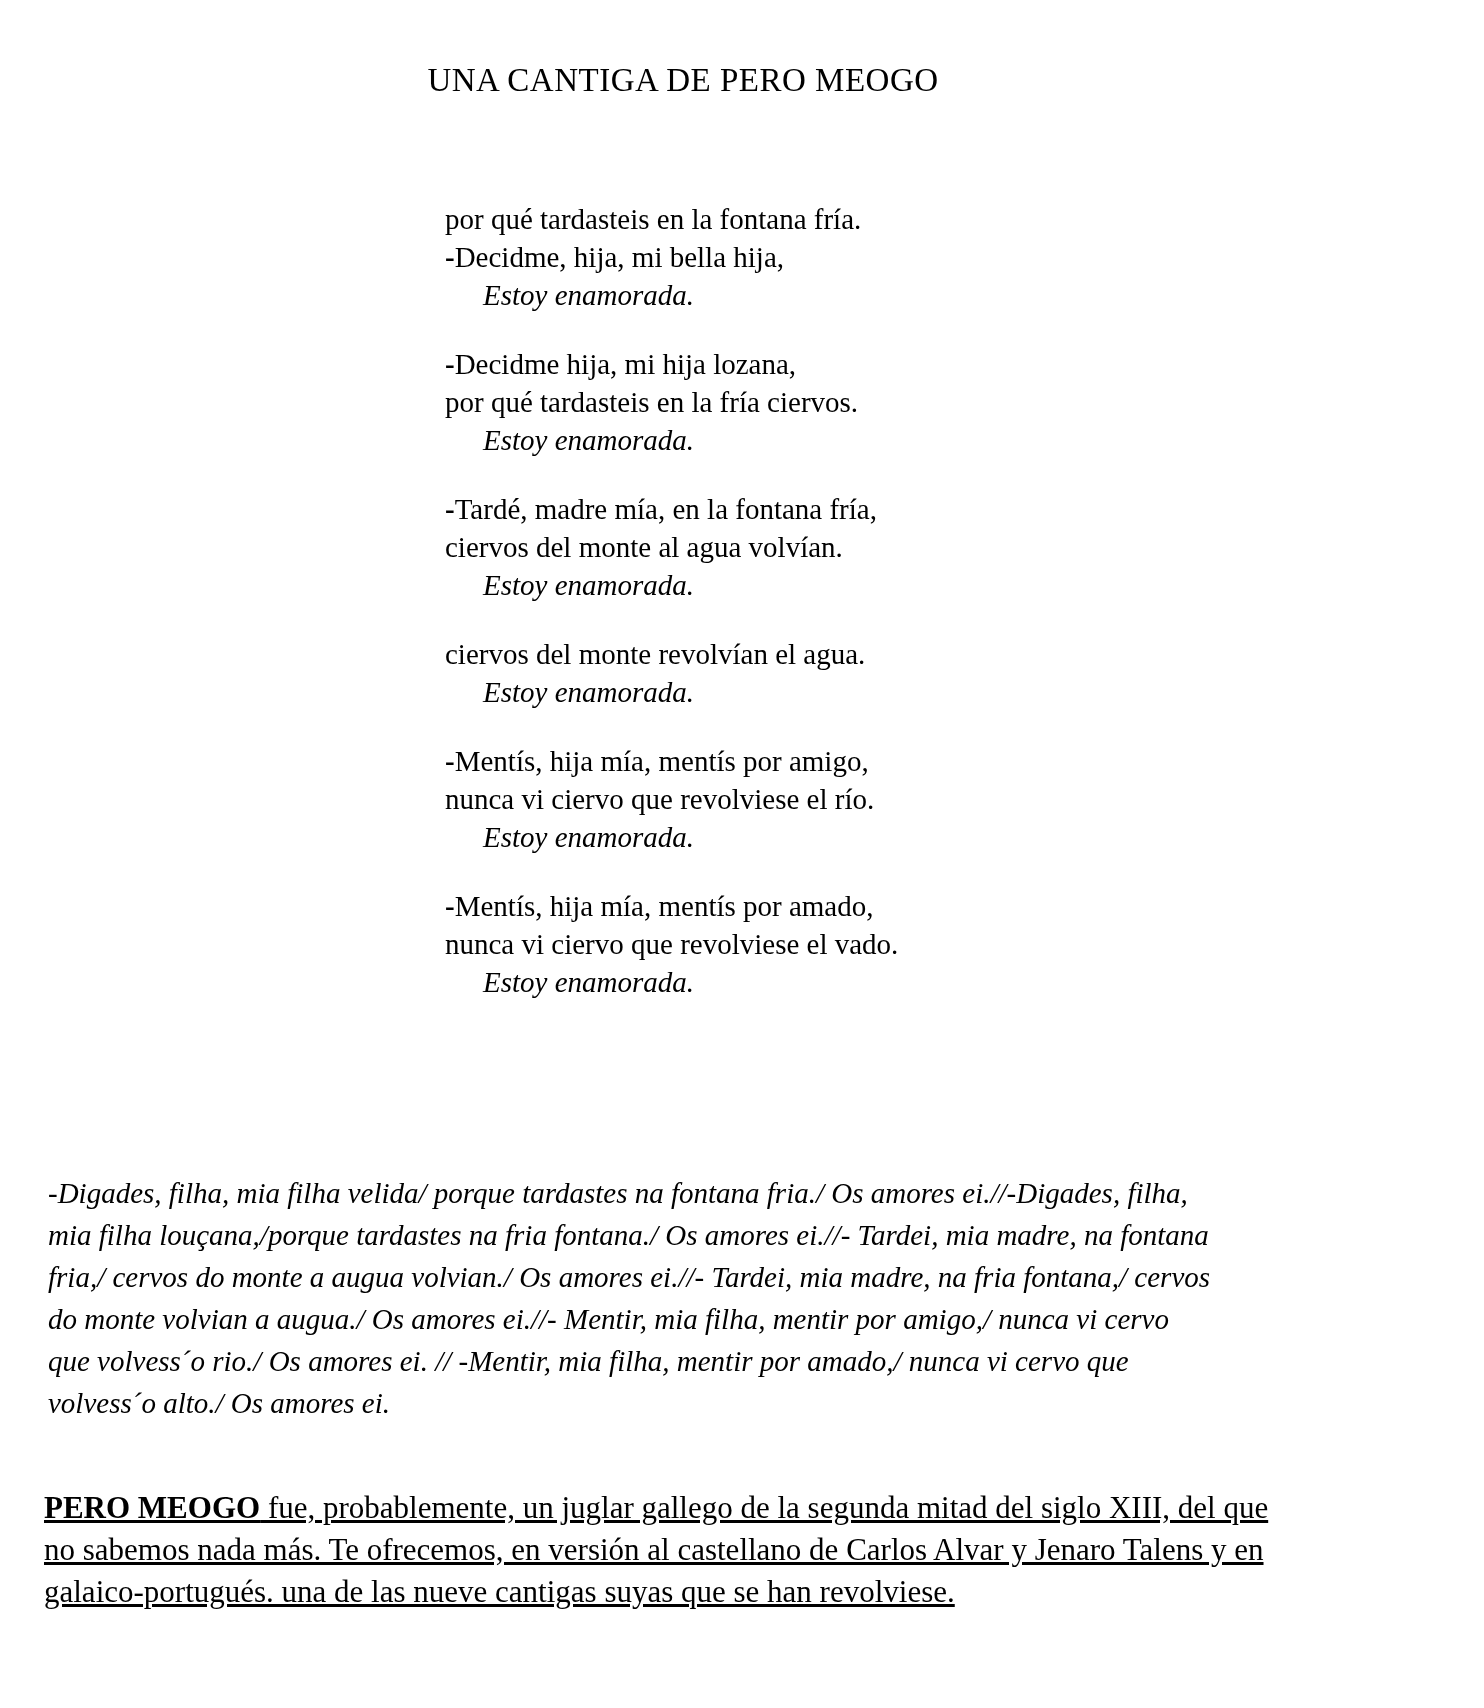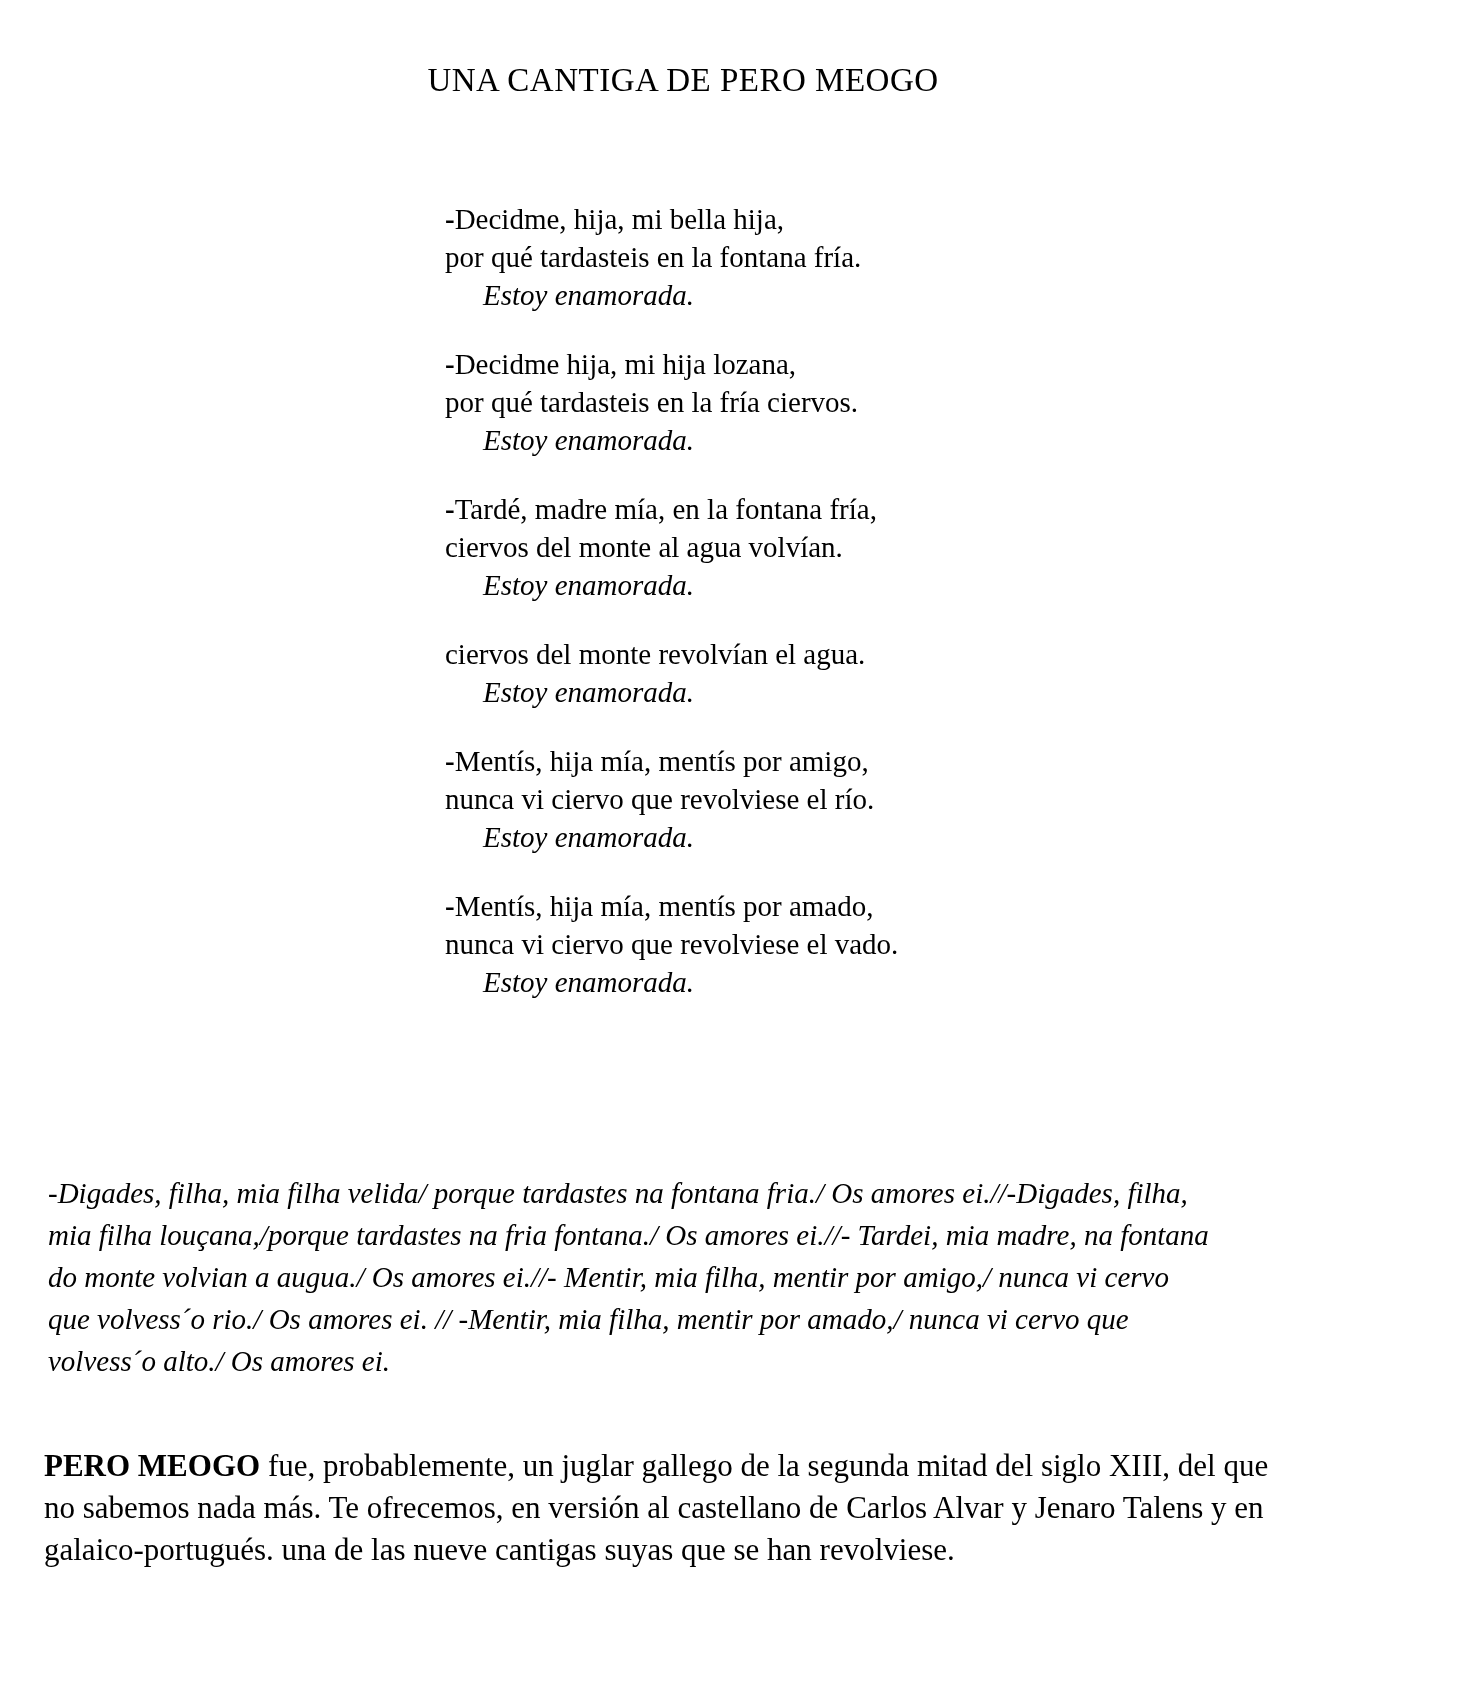--- a/index.html
+++ b/index.html
@@ -59,35 +59,36 @@
   }
   .bio {
     margin-left: 44px;
     margin-right: 40px;
     margin-top: 63px;
     font-size: 31px;
     line-height: 42px;
   }
   .bio .bio-line {
     white-space: nowrap;
+    text-decoration: underline;
   }
   .bio-lead {
     font-weight: bold;
   }
 </style>
 </head>
 <body>
 
 <h1 class="page-title">UNA CANTIGA DE PERO MEOGO</h1>
 
 <div class="poem">
 
   <div class="stanza">
+    <div class="verse-line">por qué tardasteis en la fontana fría.</div>
     <div class="verse-line"><span class="dash">-</span><span>Decidme, hija, mi bella hija,</span></div>
-    <div class="verse-line">por qué tardasteis en la fontana fría.</div>
     <div class="refrain">Estoy enamorada.</div>
   </div>
 
   <div class="stanza">
     <div class="verse-line"><span class="dash">-</span><span>Decidme hija, mi hija lozana,</span></div>
     <div class="verse-line">por qué tardasteis en la fría ciervos.</div>
     <div class="refrain">Estoy enamorada.</div>
   </div>
 
   <div class="stanza">
@@ -111,20 +112,21 @@
     <div class="verse-line"><span class="dash">-</span><span>Mentís, hija mía, mentís por amado,</span></div>
     <div class="verse-line">nunca vi ciervo que revolviese el vado.</div>
     <div class="refrain">Estoy enamorada.</div>
   </div>
 
 </div>
 
 <div class="original-text">
   <div class="orig-line">-Digades, filha, mia filha velida/ porque tardastes na fontana fria./ Os amores ei.//-Digades, filha,</div>
   <div class="orig-line">mia filha louçana,/porque tardastes na fria fontana./ Os amores ei.//- Tardei, mia madre, na fontana</div>
+  <div class="orig-line">fria,/ cervos do monte a augua volvian./ Os amores ei.//- Tardei, mia madre, na fria fontana,/ cervos</div>
   <div class="orig-line">do monte volvian a augua./ Os amores ei.//- Mentir, mia filha, mentir por amigo,/ nunca vi cervo</div>
   <div class="orig-line">que volvess´o rio./ Os amores ei. // -Mentir, mia filha, mentir por amado,/ nunca vi cervo que</div>
   <div class="orig-line">volvess´o alto./ Os amores ei.</div>
 </div>
 
 <div class="bio">
   <div class="bio-line"><span class="bio-lead">PERO MEOGO</span><span> fue, probablemente, un juglar gallego de la segunda mitad del siglo XIII, del que</span></div>
   <div class="bio-line">no sabemos nada más. Te ofrecemos, en versión al castellano de Carlos Alvar y Jenaro Talens y en</div>
   <div class="bio-line">galaico-portugués. una de las nueve cantigas suyas que se han revolviese.</div>
 </div>

